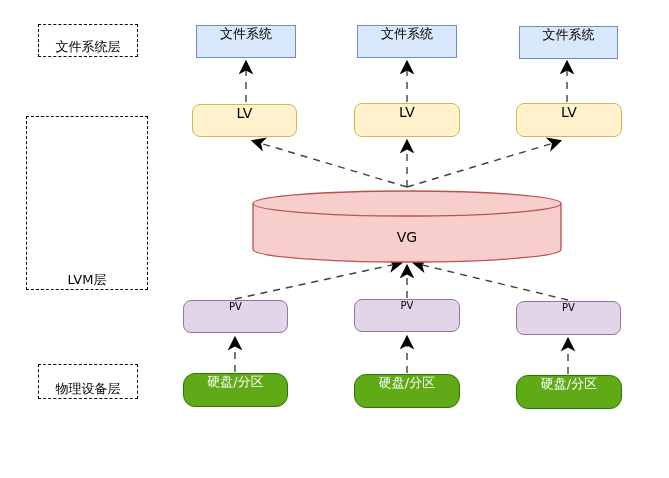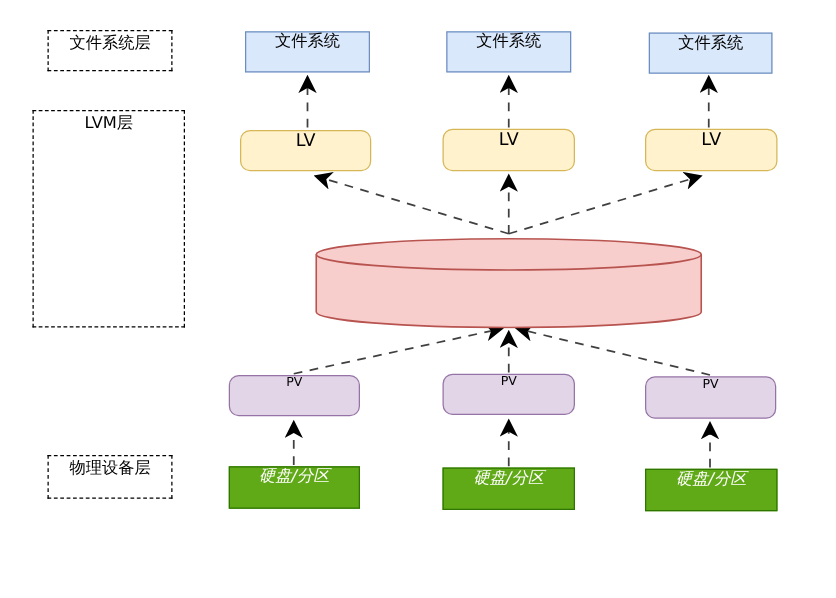--- a/index.html
+++ b/index.html
@@ -20,25 +20,25 @@
   }
   .arrows{position:absolute;left:0;top:0;width:669px;height:478px;pointer-events:none;}
   .node{
     position:absolute;box-sizing:border-box;
     display:flex;align-items:flex-start;justify-content:center;
     font-size:13px;color:var(--text);text-align:center;line-height:1.2;
   }
   .fs-node{background:var(--filesystem-fill);border:1px solid var(--filesystem-stroke);}
   .lv-node{background:var(--lv-fill);border:1px solid var(--lv-stroke);border-radius:8px;font-size:14px;}
   .pv-node{background:var(--pv-fill);border:1px solid var(--pv-stroke);border-radius:8px;font-size:10px;}
-  .disk-node{background:var(--disk-fill);border:1px solid var(--disk-stroke);border-radius:0;color:var(--disk-text);font-style:italic;}
+  .disk-node{background:var(--disk-fill);border:1px solid var(--disk-stroke);border-radius:12px;color:var(--disk-text);}
   .layer-label{
     position:absolute;box-sizing:border-box;
     border:1px dashed var(--label-border);background:var(--canvas-bg);
-    display:flex;align-items:flex-start;justify-content:center;
+    display:flex;align-items:flex-end;justify-content:center;
     font-size:13px;color:var(--text);
   }
   .vg-shape{position:absolute;left:252px;top:190px;width:310px;height:73px;}
   .vg-label{
     position:absolute;left:252px;top:228px;width:310px;height:18px;
     display:flex;align-items:center;justify-content:center;
     font-size:14px;color:var(--text);
   }
 </style>
 </head>
@@ -68,21 +68,21 @@
 
       <line x1="235" y1="372" x2="235" y2="338" marker-end="url(#arrowhead)"></line>
       <line x1="407" y1="373" x2="407" y2="337" marker-end="url(#arrowhead)"></line>
       <line x1="568" y1="374" x2="568" y2="339" marker-end="url(#arrowhead)"></line>
     </g>
   </svg>
 
   <div class="layer-label" style="left:38px;top:24px;width:100px;height:33px;">
     <span>文件系统层</span>
   </div>
-  <div class="layer-label" style="left:26px;top:88px;width:122px;height:174px;">
+  <div class="layer-label" style="left:26px;top:116px;width:122px;height:174px;">
     <span>LVM层</span>
   </div>
   <div class="layer-label" style="left:38px;top:364px;width:100px;height:35px;">
     <span>物理设备层</span>
   </div>
 
   <div class="node fs-node" style="left:196px;top:25px;width:100px;height:33px;">
     <span>文件系统</span>
   </div>
   <div class="node fs-node" style="left:357px;top:25px;width:100px;height:33px;">
@@ -99,20 +99,23 @@
     <span>LV</span>
   </div>
   <div class="node lv-node" style="left:516px;top:103px;width:106px;height:34px;">
     <span>LV</span>
   </div>
 
   <svg class="vg-shape" viewBox="0 0 310 73">
     <path d="M1,13.5 A154,12.5 0 0 1 309,13.5 L309,59.5 A154,12.5 0 0 1 1,59.5 Z" style="fill:var(--vg-fill);stroke:var(--vg-stroke);" stroke-width="1.3"></path>
     <path d="M1,13.5 A154,12.5 0 0 0 309,13.5" style="stroke:var(--vg-stroke);" fill="none" stroke-width="1.3"></path>
   </svg>
+  <div class="vg-label">
+    <span>VG</span>
+  </div>
 
   <div class="node pv-node" style="left:183px;top:300px;width:105px;height:33px;">
     <span>PV</span>
   </div>
   <div class="node pv-node" style="left:354px;top:299px;width:106px;height:33px;">
     <span>PV</span>
   </div>
   <div class="node pv-node" style="left:516px;top:301px;width:105px;height:34px;">
     <span>PV</span>
   </div>

